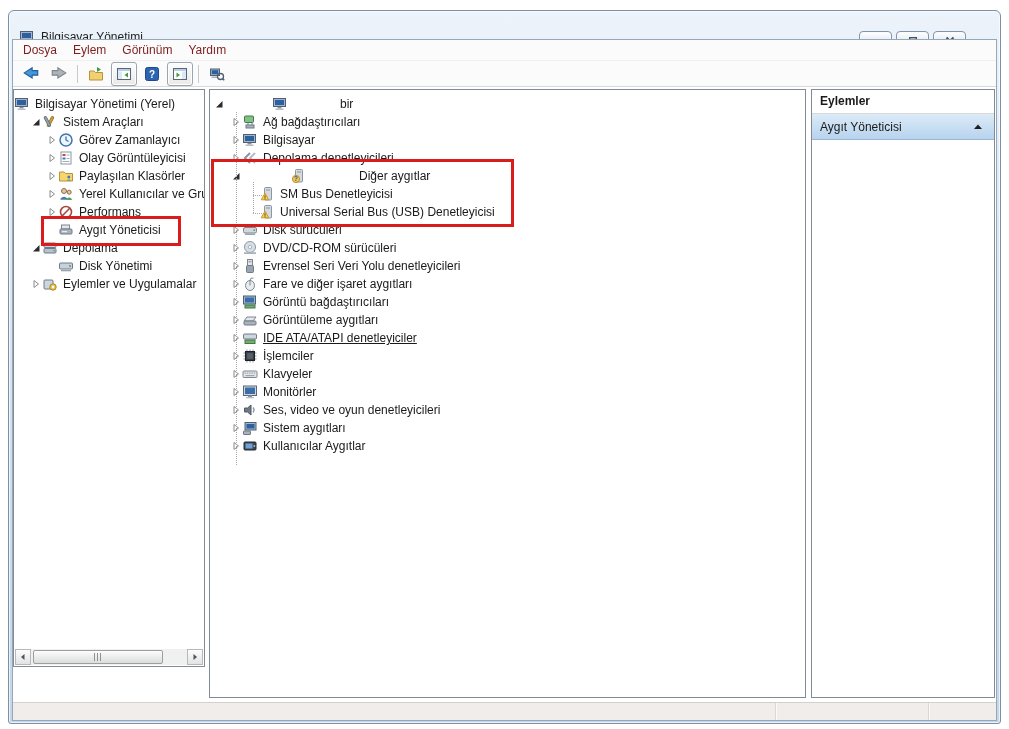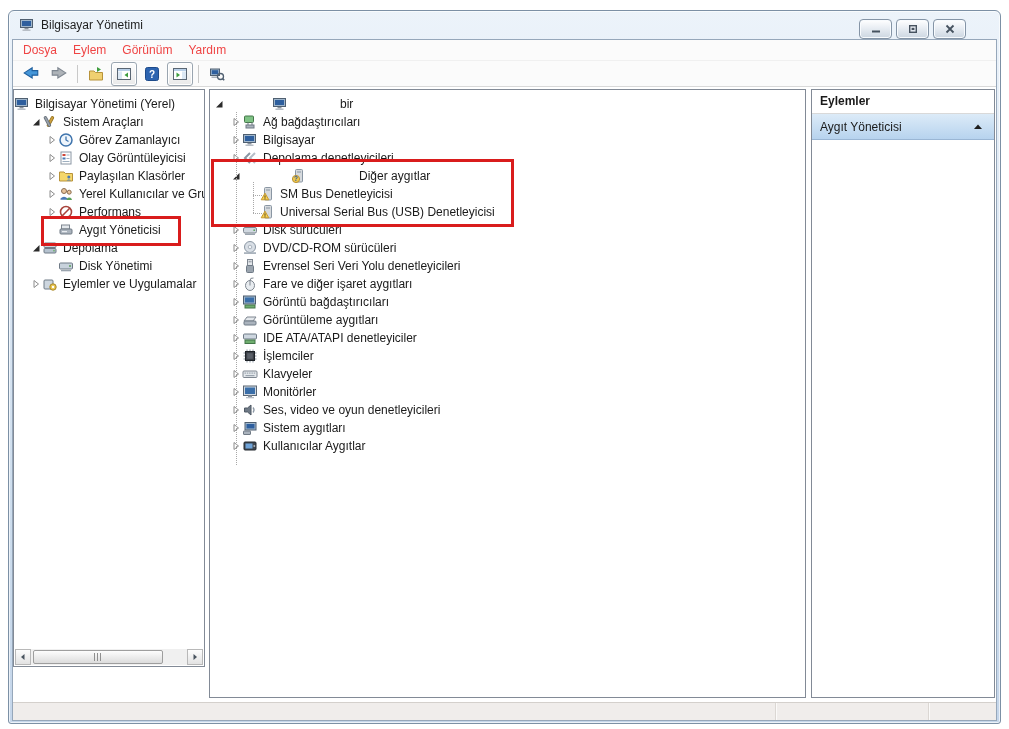--- a/index.html
+++ b/index.html
@@ -9,37 +9,37 @@
     font-family:"Liberation Sans", sans-serif;
     font-size:12px;color:#1a1a1a;
     -webkit-font-smoothing:antialiased;
   }
   .window{
     position:absolute;left:8px;top:10px;width:991px;height:712px;
     border:1px solid #7c90a5;border-radius:6px 6px 3px 3px;
     background:linear-gradient(180deg,#ecf3fa 0%,#dfe9f4 30%,#cddded 70%,#c5d6ea 100%);
     box-shadow:inset 0 0 0 1px rgba(255,255,255,.65);
   }
-  .titlebar{position:absolute;left:0;top:0;right:0;height:28px;}
+  .titlebar{position:absolute;left:0;top:12px;right:0;height:28px;}
   .title-icon{position:absolute;left:10px;top:6px;width:16px;height:16px;}
   .title-text{position:absolute;left:32px;top:0;line-height:28px;color:#1e1e1e;}
   .win-btns{position:absolute;top:8px;right:34px;display:flex;gap:4px;}
   .win-btn{
     width:31px;height:18px;border:1px solid #8494a6;border-radius:4px;
     background:linear-gradient(#ffffff,#e8edf3 45%,#ccd6e1);
     box-shadow:inset 0 0 0 1px #f8fbfe;
     display:flex;align-items:center;justify-content:center;cursor:default;
   }
   .client{
     position:absolute;left:3px;right:3px;top:28px;bottom:2px;
     background:#fff;border:1px solid #96a7ba;
   }
   
   .menubar{position:absolute;left:0;right:0;top:0;height:20px;background:#fbfbfb;border-bottom:1px solid #f0f0f0;display:flex;align-items:center;padding-left:2px;}
-  .menu-item{padding:0 8px;line-height:20px;color:#ef4444;}
+  .menu-item{padding:0 8px;line-height:20px;color:#7f1d1d;}
   
   .toolbar{position:absolute;left:0;right:0;top:21px;height:25px;background:#fbfbfb;border-bottom:1px solid #d9d9d9;display:flex;align-items:center;padding-left:4px;}
   .tb-btn{width:24px;height:22px;display:flex;align-items:center;justify-content:center;margin:0 1px;border:1px solid transparent;border-radius:3px;}
   .tb-btn.framed{border:1px solid #9aa5b0;background:linear-gradient(#fdfdfd,#e9e9e9);box-shadow:inset 0 0 0 1px #fff;}
   .tb-sep{width:1px;height:18px;background:#c9c9c9;margin:0 4px;}
   
   .panel{position:absolute;background:#fff;border:1px solid #828a96;box-sizing:border-box;}
   .panel.left{left:0px;top:49px;width:192px;height:578px;}
   .panel.middle{left:196px;top:49px;width:597px;height:609px;}
   .panel.actions{left:798px;top:49px;width:184px;height:609px;}
@@ -570,21 +570,21 @@
               </svg>
             </span>
             <span class="icon tree-ico">
               <svg viewBox="0 0 16 16" width="16" height="16">
                 <path d="M2 9 L5 5 L14 5 L11 9 Z" fill="#e4e8ec" stroke="#7e8690"></path>
                 <rect x="2" y="9" width="12" height="4" rx="1" fill="#aab3bd" stroke="#6f7a86"></rect>
               </svg>
             </span>
             <span class="tree-label">Görüntüleme aygıtları</span>
           </div>
-          <div class="tree-row" style="padding-left: 20px;">
+          <div class="tree-row" style="padding-left: 20px; text-decoration: underline;">
             <span class="expander">
               <svg viewBox="0 0 10 10" width="10" height="10">
                 <path d="M3 1.5 L7.5 5 L3 8.5 Z" fill="#ffffff" stroke="#8c8c8c"></path>
               </svg>
             </span>
             <span class="icon tree-ico">
               <svg viewBox="0 0 16 16" width="16" height="16">
                 <rect x="1.5" y="4" width="13" height="5" rx="1" fill="#cdd6df" stroke="#6f7a86"></rect>
                 <rect x="3" y="10" width="10" height="3.5" fill="#6fae6f" stroke="#44774a"></rect>
               </svg>

